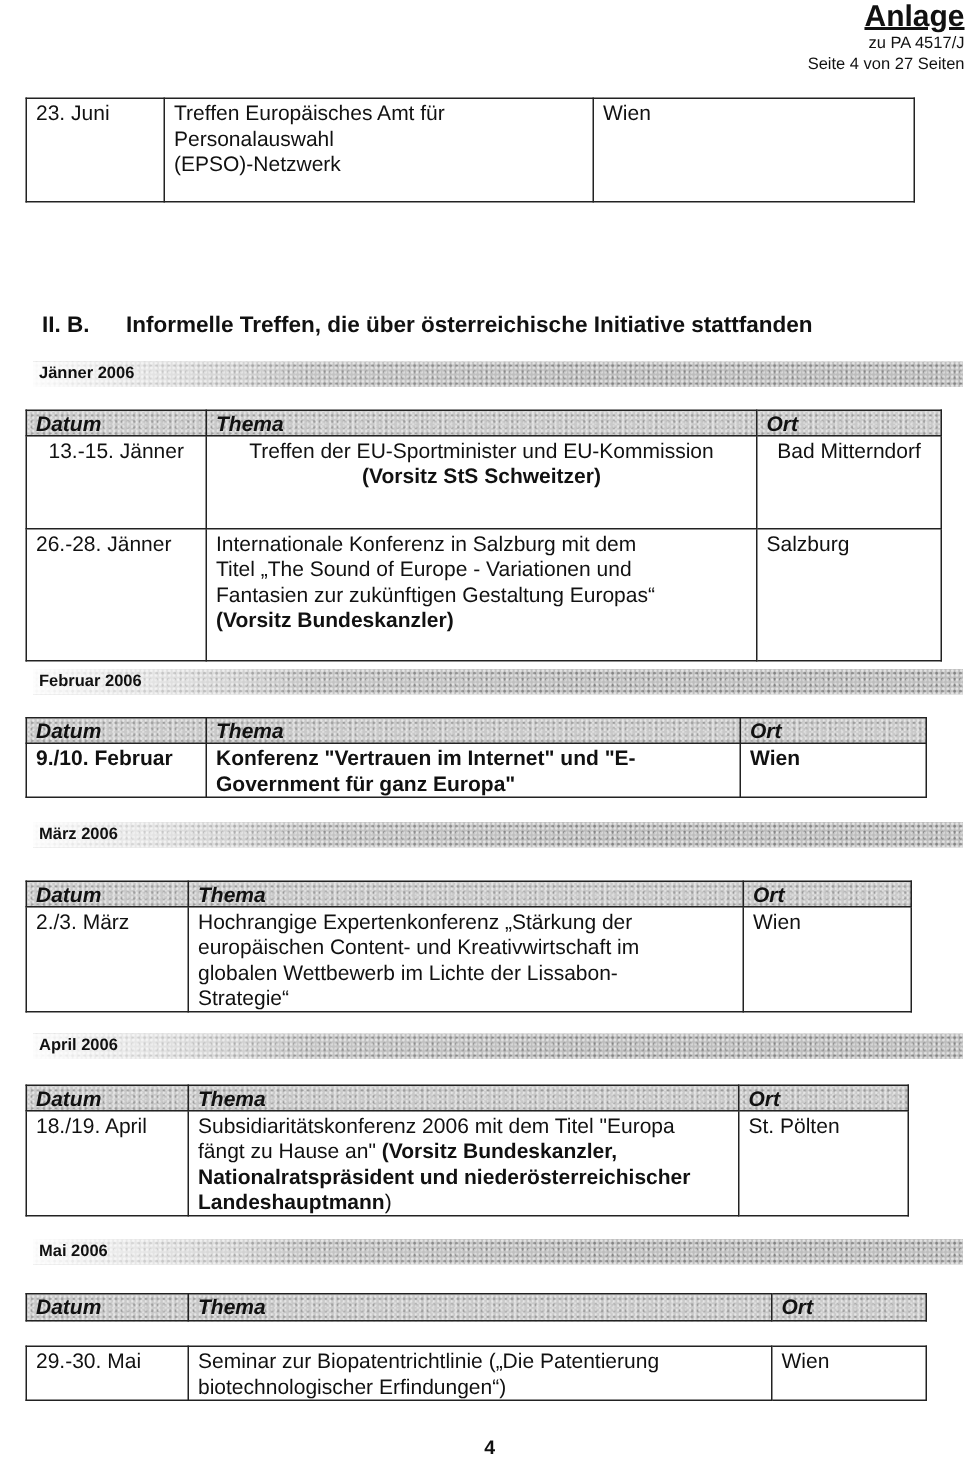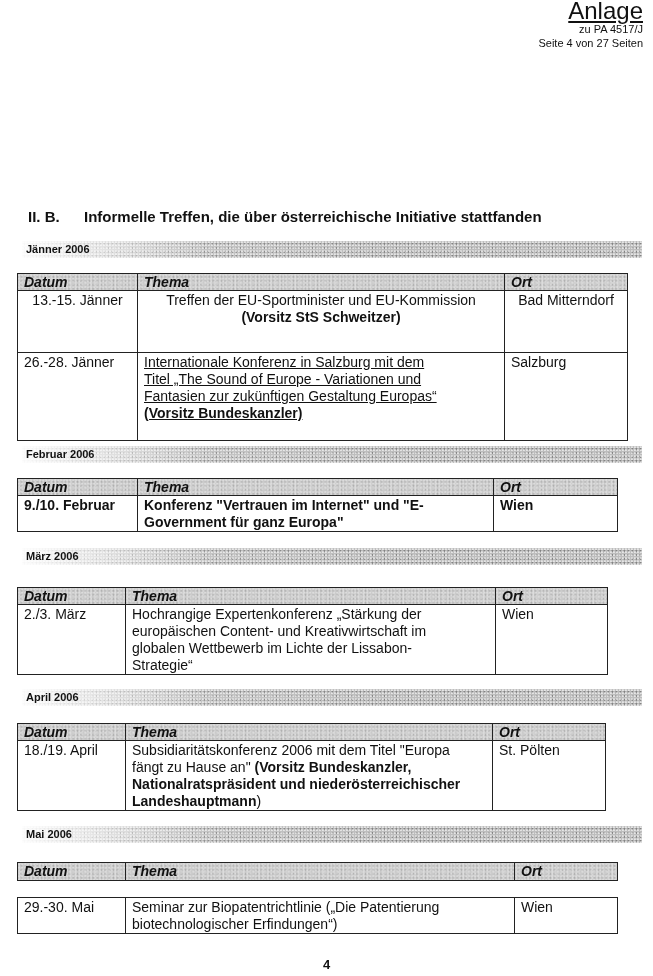--- a/index.html
+++ b/index.html
@@ -1,21 +1,21 @@
 <!DOCTYPE html>
 <html><head>
 <meta charset="utf-8">
 <style>
   html, body { margin: 0; padding: 0; background: #ffffff; }
   body {
     width: 653px; height: 976px; position: relative; overflow: hidden;
     font-family: "Liberation Sans", sans-serif; color: #111;
   }
   .hdr { position: absolute; right: 10px; top: 0; text-align: right; }
-  .hdr .anlage { font-size: 24px; font-weight: normal; text-decoration: underline; line-height: 22px; }
+  .hdr .anlage { font-size: 20px; font-weight: bold; text-decoration: underline; line-height: 22px; }
   .hdr .ref { font-size: 11px; line-height: 14px; }
 
   table.t {
     position: absolute; border-collapse: collapse; font-size: 14px; line-height: 17px;
     table-layout: fixed;
   }
   table.t td {
     border: 1px solid #222; vertical-align: top; padding: 1px 6px 0 6px;
   }
   table.t tr.head td {
@@ -56,20 +56,29 @@
   <div class="ref">Seite 4 von 27 Seiten</div>
 </div>
 
 <table class="t" style="left:17px; top:65px; width:592px;">
   <colgroup>
       <col style="width:92px">
       <col style="width:286px">
       <col style="width:214px">
     </colgroup>
   <tbody>
+  <tr style="height:69px;">
+    <td>23. Juni</td>
+    <td>
+      <div>Treffen Europäisches Amt für</div>
+      <div>Personalauswahl</div>
+      <div>(EPSO)-Netzwerk</div>
+    </td>
+    <td>Wien</td>
+  </tr>
 </tbody>
   </table>
 
 <div class="section-title">
   <span class="num">II. B.</span><span>Informelle Treffen, die über österreichische Initiative stattfanden</span>
 </div>
 
 <div class="month-bar" style="top:241px;">Jänner 2006</div>
 <table class="t" style="left:17px; top:273px; width:610px;">
   <colgroup>
@@ -83,21 +92,21 @@
     <td>Thema</td>
     <td>Ort</td>
   </tr>
   <tr style="height:62px;text-align:center;">
     <td>13.-15. Jänner</td>
     <td><span>Treffen der EU-Sportminister und EU-Kommission </span><b>(Vorsitz StS Schweitzer)</b></td>
     <td>Bad Mitterndorf</td>
   </tr>
   <tr style="height:88px;">
     <td>26.-28. Jänner</td>
-    <td style="padding-right:60px;text-decoration:underline;"><span>Internationale Konferenz in Salzburg mit dem Titel „The Sound of Europe - Variationen und Fantasien zur zukünftigen Gestaltung Europas“ </span><b>(Vorsitz Bundeskanzler)</b></td>
+    <td style="padding-right:60px;"><span>Internationale Konferenz in Salzburg mit dem Titel „The Sound of Europe - Variationen und Fantasien zur zukünftigen Gestaltung Europas“ </span><b>(Vorsitz Bundeskanzler)</b></td>
     <td>Salzburg</td>
   </tr>
 </tbody>
   </table>
 
 <div class="month-bar" style="top:446px;">Februar 2006</div>
 <table class="t" style="left:17px; top:478px; width:600px;">
   <colgroup>
       <col style="width:120px">
       <col style="width:356px">

